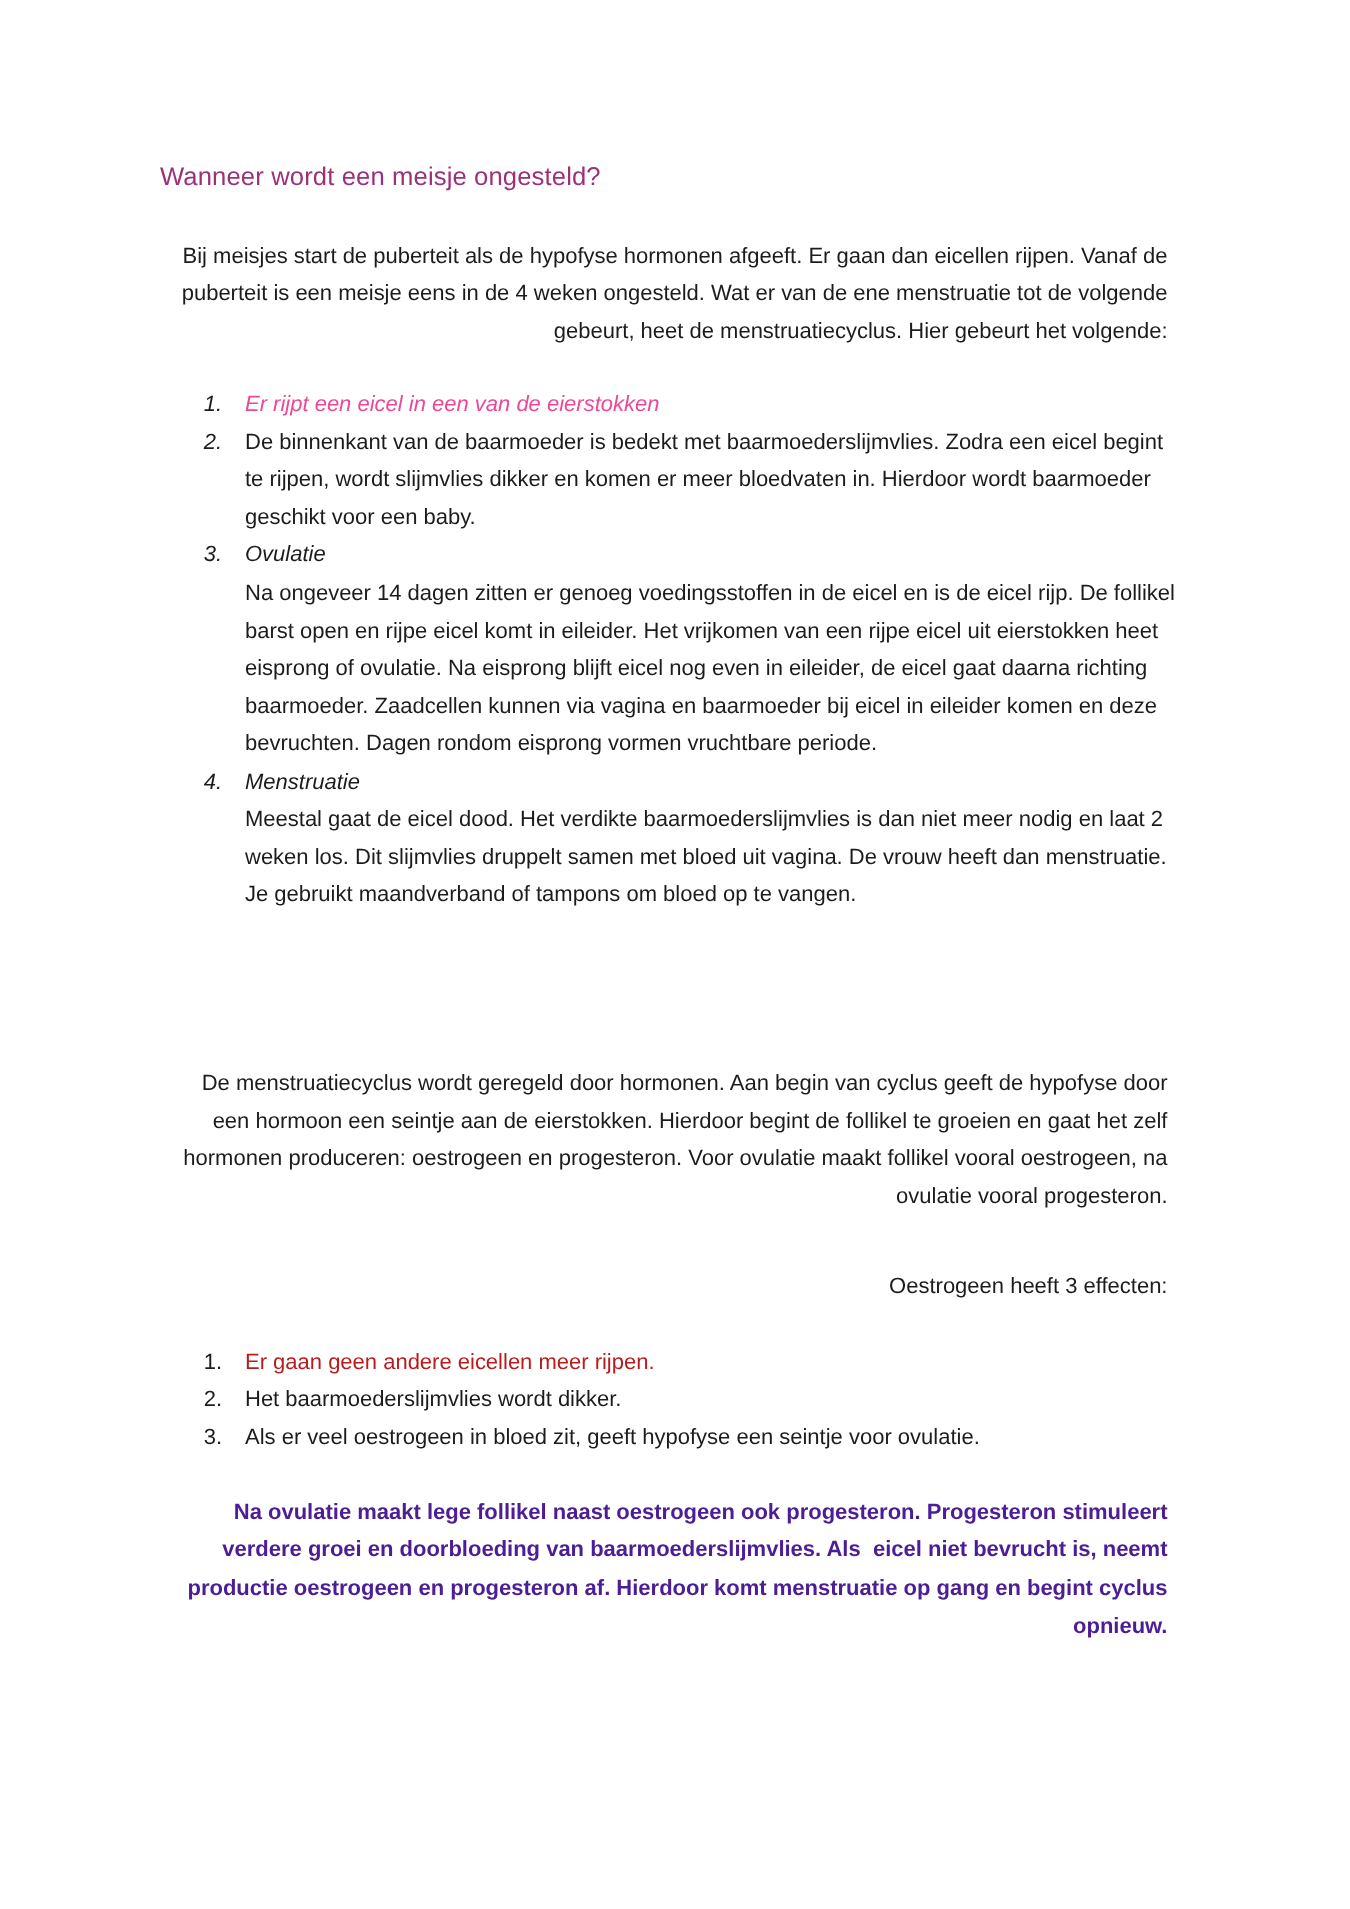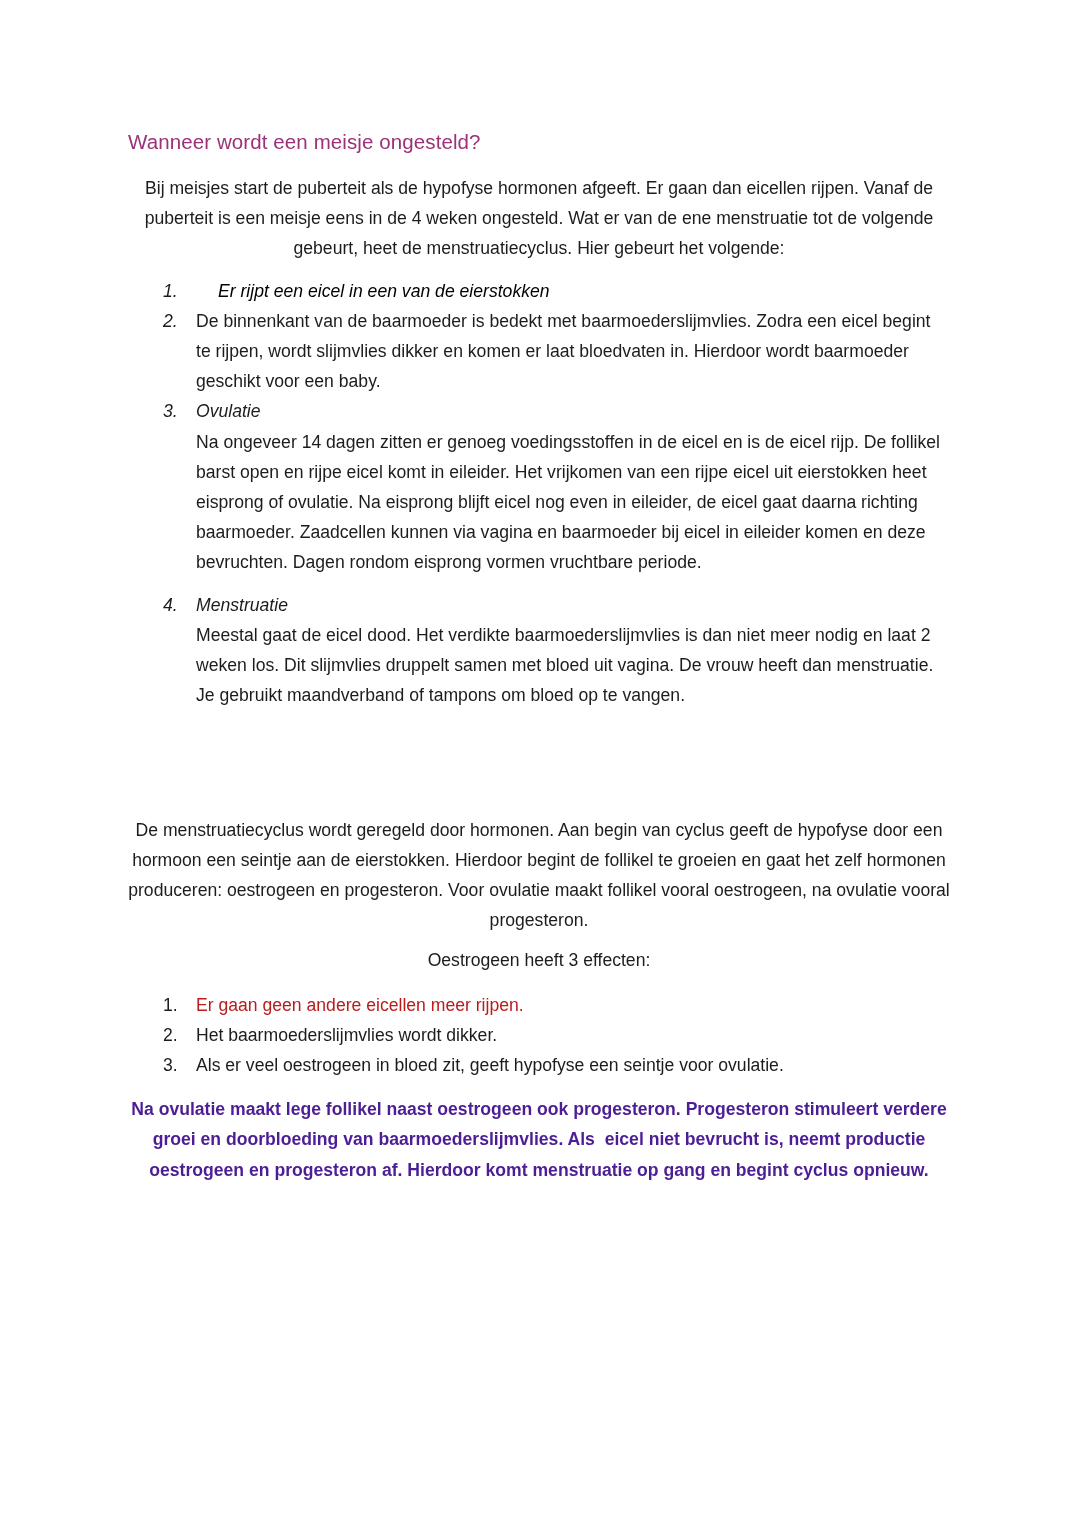--- a/index.html
+++ b/index.html
@@ -36,22 +36,22 @@
     margin: 0 0 0 0;
     line-height: 1.32;
     letter-spacing: 0.1px;
   }
 
   p.para {
     font-size: 17.6px;
     font-weight: 400;
     line-height: 30.2px;
     color: #1c1c1c;
-    margin: 0;
-    text-align: center;
+    margin: 16px;
+    text-align: right;
   }
 
   
   .gap-after-h2   { height: 18px; }
   .gap-after-para { height: 10px; }
   .gap-section    { height: 86px; }
   .gap-small      { height: 14px; }
   .gap-list-top   { height: 12px; }
 
   ol.num-list {
@@ -106,34 +106,34 @@
 
     <div class="gap-after-h2"></div>
 
     <p class="para" style="color: rgb(28, 28, 28);">Bij meisjes start de puberteit als de hypofyse hormonen afgeeft. Er gaan dan eicellen rijpen. Vanaf de puberteit is een meisje eens in de 4 weken ongesteld. Wat er van de ene menstruatie tot de volgende gebeurt, heet de menstruatiecyclus. Hier gebeurt het volgende:</p>
 
     <div class="gap-list-top"></div>
 
     <ol class="num-list italic-markers">
       <li>
         <span class="marker" style="color: rgb(28, 28, 28);">1.</span>
-        <span class="li-title" style="color: #000000; margin-left: 22px;">Er rijpt een eicel in een van de eierstokken</span>
+        <span class="li-title" style="color: #ec4899;">Er rijpt een eicel in een van de eierstokken</span>
       </li>
       <li>
         <span class="marker" style="color: rgb(28, 28, 28);">2.</span>
-        <span class="li-text" style="color: rgb(28, 28, 28);">De binnenkant van de baarmoeder is bedekt met baarmoederslijmvlies. Zodra een eicel begint te rijpen, wordt slijmvlies dikker en komen er laat bloedvaten in. Hierdoor wordt baarmoeder geschikt voor een baby.</span>
+        <span class="li-text" style="color: rgb(28, 28, 28);">De binnenkant van de baarmoeder is bedekt met baarmoederslijmvlies. Zodra een eicel begint te rijpen, wordt slijmvlies dikker en komen er meer bloedvaten in. Hierdoor wordt baarmoeder geschikt voor een baby.</span>
       </li>
       <li>
         <span class="marker" style="color: rgb(28, 28, 28);">3.</span>
         <span class="li-title" style="color: rgb(28, 28, 28);">Ovulatie</span>
         <span class="li-text" style="color: rgb(28, 28, 28);">Na ongeveer 14 dagen zitten er genoeg voedingsstoffen in de eicel en is de eicel rijp. De follikel barst open en rijpe eicel komt in eileider. Het vrijkomen van een rijpe eicel uit eierstokken heet eisprong of ovulatie. Na eisprong blijft eicel nog even in eileider, de eicel gaat daarna richting baarmoeder. Zaadcellen kunnen via vagina en baarmoeder bij eicel in eileider komen en deze bevruchten. Dagen rondom eisprong vormen vruchtbare periode.</span>
       </li>
       <li>
         <span class="marker" style="color: rgb(28, 28, 28);">4.</span>
-        <span class="li-title" style="color: rgb(28, 28, 28); margin-top: 12px;">Menstruatie</span>
+        <span class="li-title" style="color: rgb(28, 28, 28);">Menstruatie</span>
         <span class="li-text" style="color: rgb(28, 28, 28);">Meestal gaat de eicel dood. Het verdikte baarmoederslijmvlies is dan niet meer nodig en laat 2 weken los. Dit slijmvlies druppelt samen met bloed uit vagina. De vrouw heeft dan menstruatie. Je gebruikt maandverband of tampons om bloed op te vangen.</span>
       </li>
     </ol>
 
     <div class="gap-section"></div>
 
 
     <div class="gap-after-h2"></div>
 
     <p class="para" style="color: rgb(28, 28, 28);">De menstruatiecyclus wordt geregeld door hormonen. Aan begin van cyclus geeft de hypofyse door een hormoon een seintje aan de eierstokken. Hierdoor begint de follikel te groeien en gaat het zelf hormonen produceren: oestrogeen en progesteron. Voor ovulatie maakt follikel vooral oestrogeen, na ovulatie vooral progesteron.</p>

